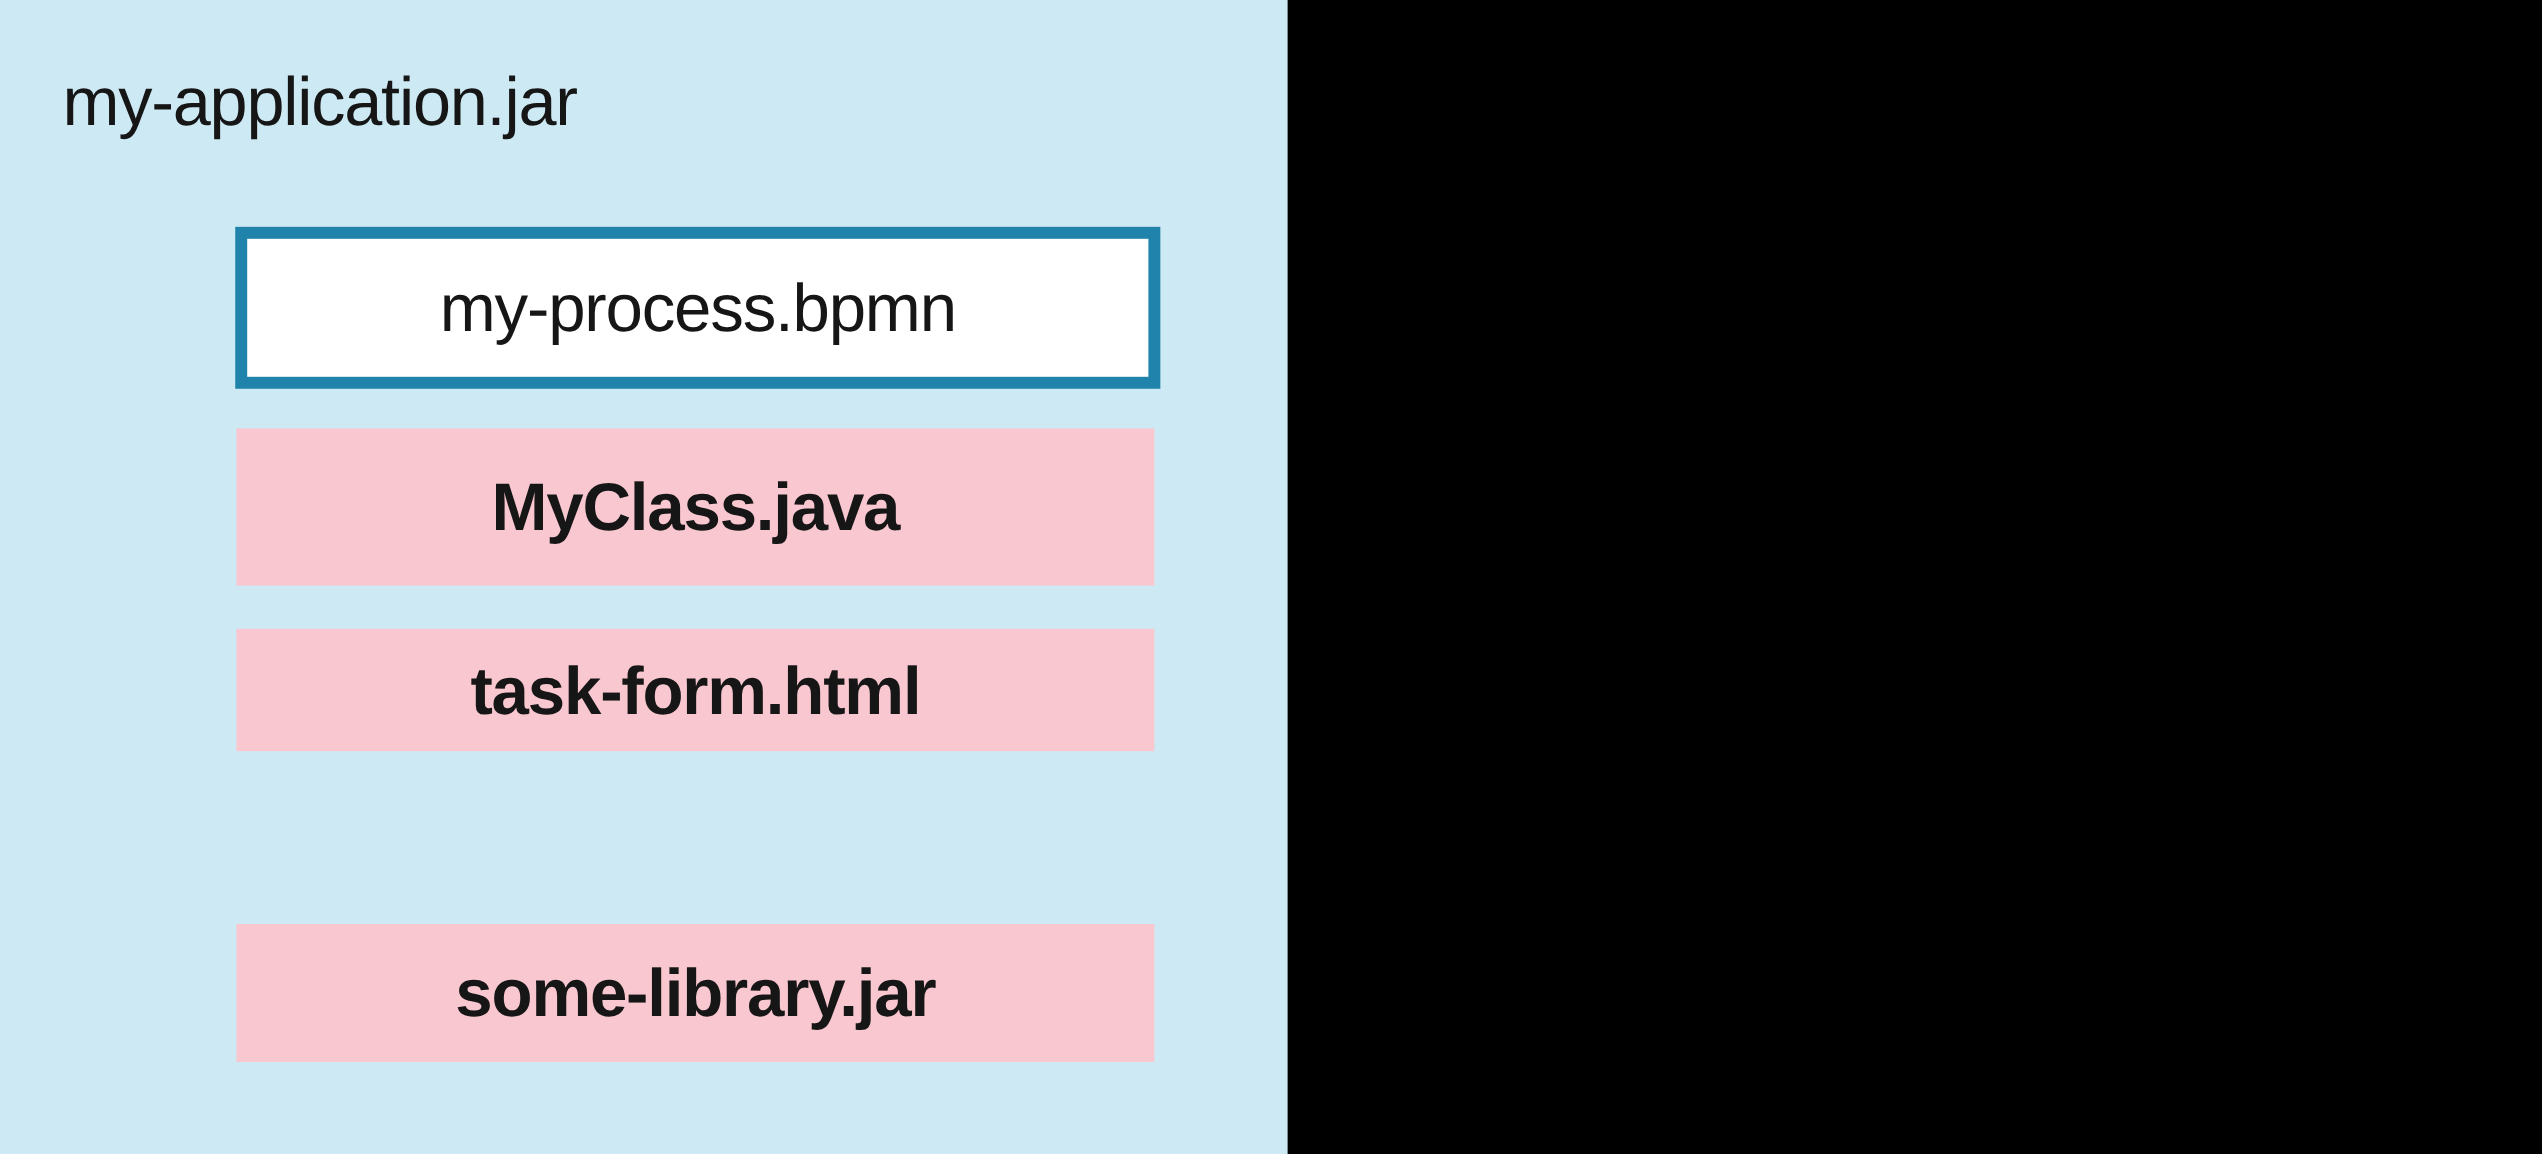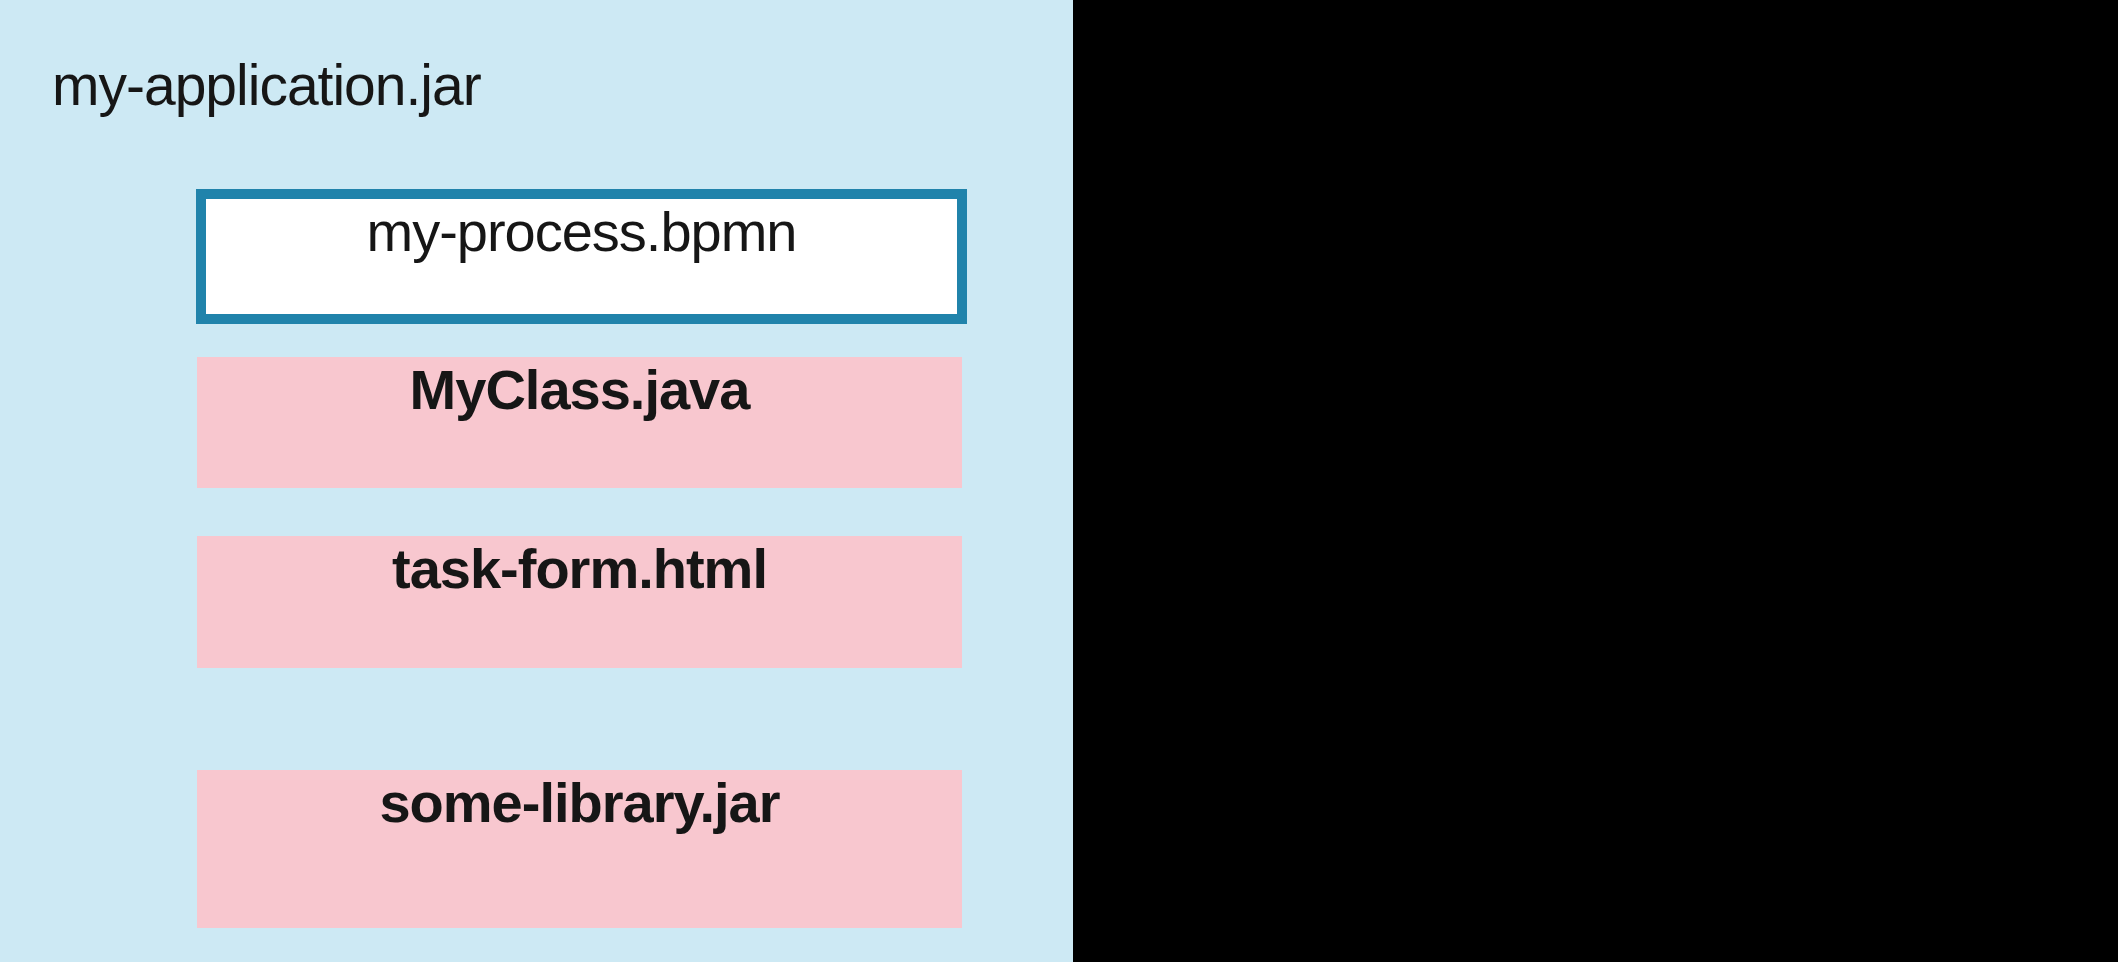--- a/index.html
+++ b/index.html
@@ -29,42 +29,43 @@
     left: 52px;
     top: 52px;
     font-size: 57px;
     letter-spacing: -1px;
     white-space: nowrap;
   }
   .file-box {
     position: absolute;
     box-sizing: border-box;
     display: flex;
+    align-items: center;
     justify-content: center;
     font-size: 56px;
     letter-spacing: -1px;
     white-space: nowrap;
   }
   .process-box {
     left: 196px;
     top: 189px;
     width: 771px;
     height: 135px;
     background: var(--process-bg, #ffffff);
     border: 10px solid var(--process-border, #2083ab);
   }
   .resource-box {
     background: var(--resource-bg, #f8c7cf);
     left: 197px;
     width: 765px;
     font-weight: bold;
   }
   .resource-0 { top: 357px; height: 131px; }
-  .resource-1 { top: 536px; height: 132px; }
-  .resource-2 { top: 770px; height: 158px; }
+  .resource-1 { top: 524px; height: 102px; }
+  .resource-2 { top: 770px; height: 115px; }
 </style>
 </head>
 <body>
 
 <div class="canvas">
 
   <div class="jar-panel">
 
     <div class="jar-title">my-application.jar</div>
 

